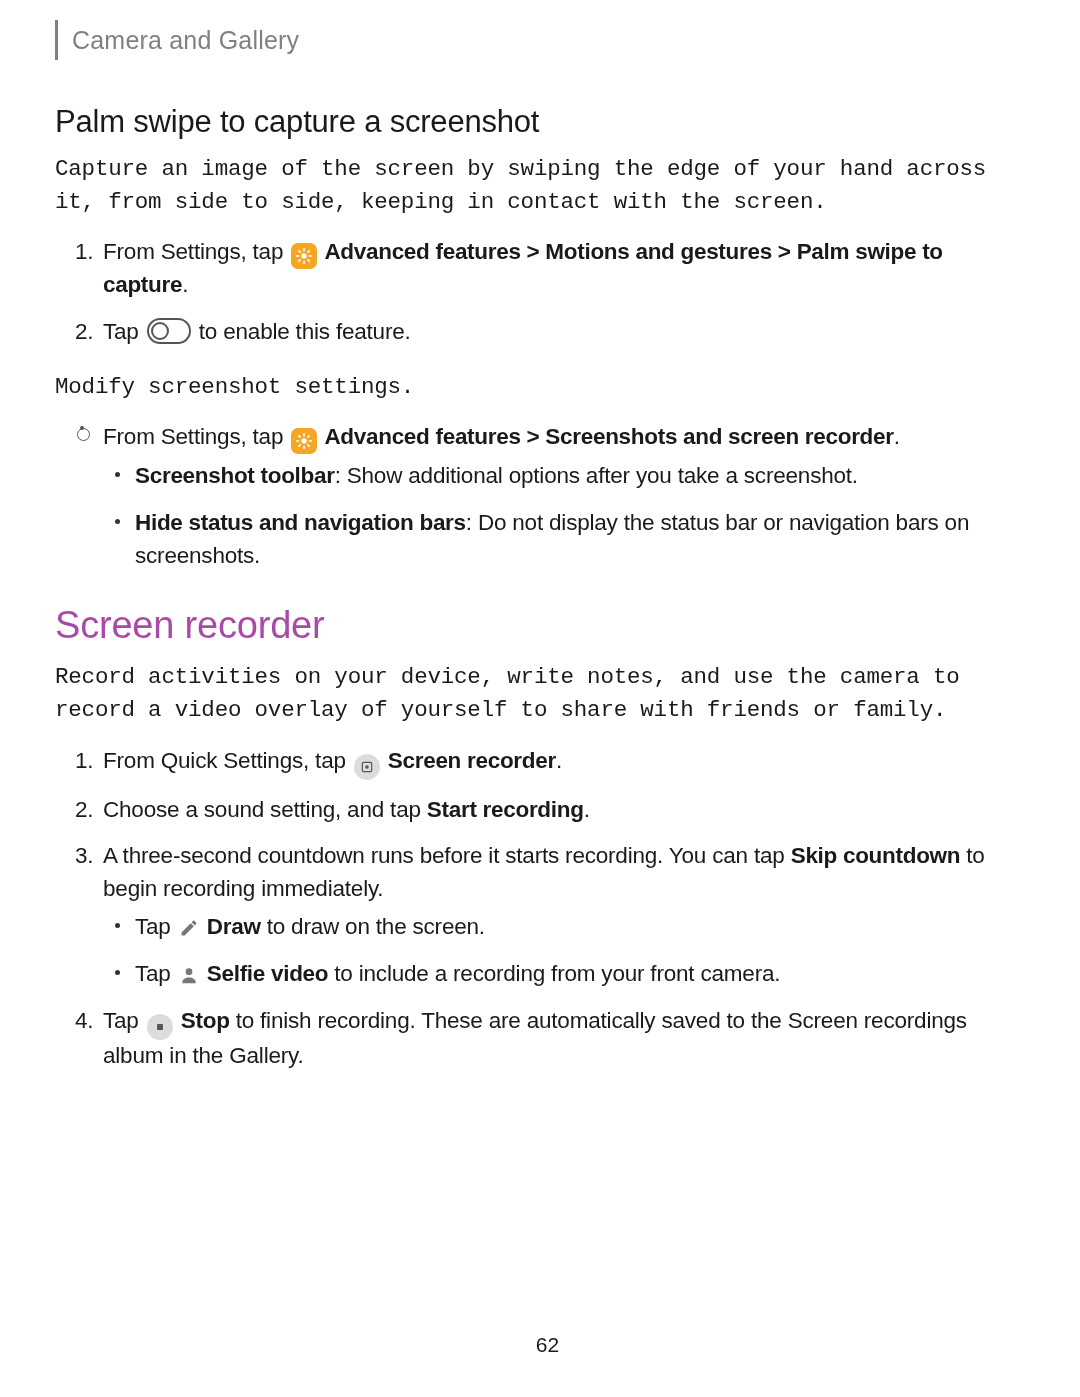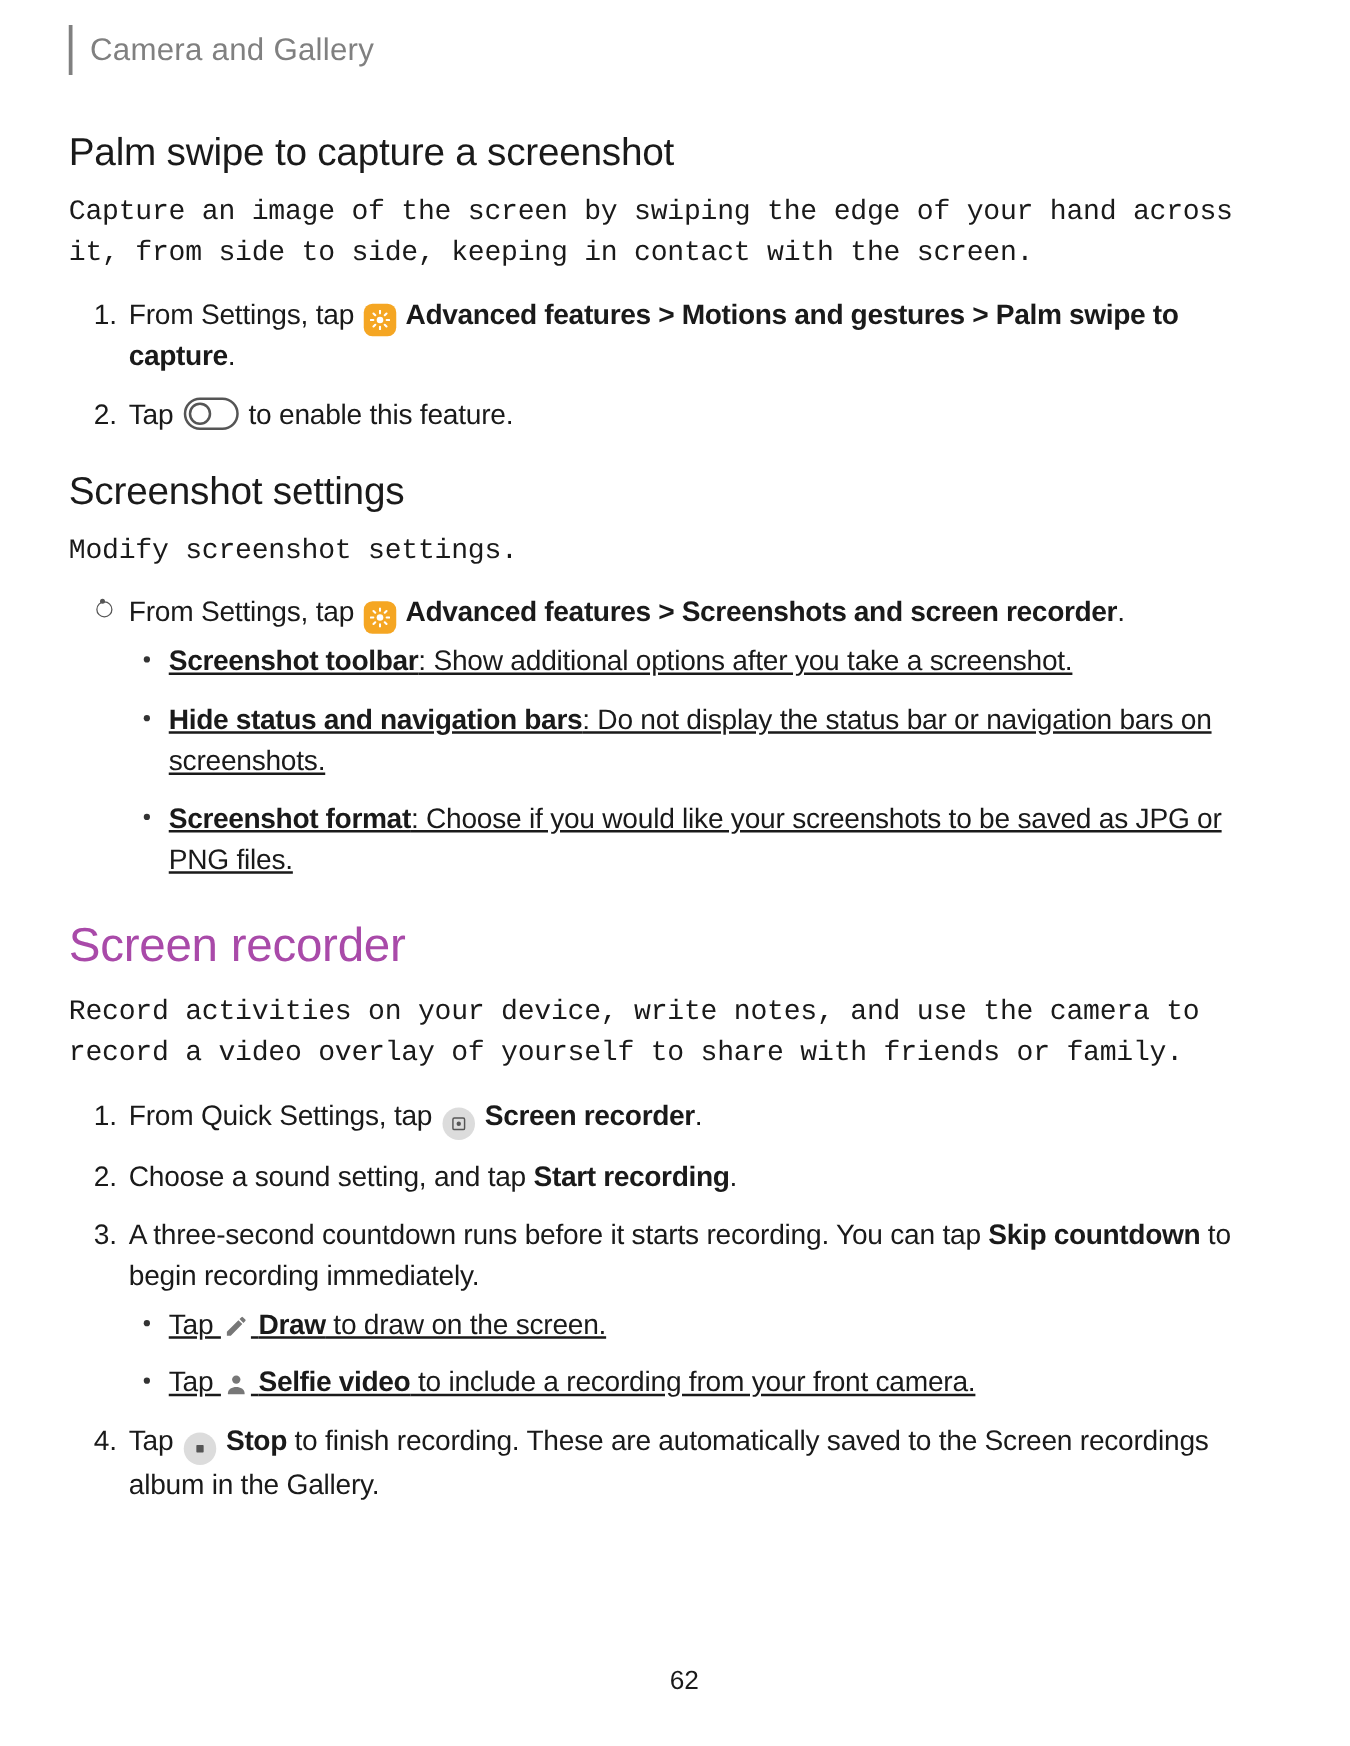--- a/index.html
+++ b/index.html
@@ -81,21 +81,20 @@
     top: 5px;
     width: 4px;
     height: 4px;
     background: #555;
     border-radius: 50%;
   }
   ul.dot {
     list-style: none;
     margin: 6px 0 0 0;
     padding: 0 0 0 32px;
-    text-decoration: underline;
   }
   ul.dot > li {
     position: relative;
     margin: 0 0 14px 0;
   }
   ul.dot > li::before {
     content: "";
     position: absolute;
     left: -20px;
     top: 12px;
@@ -189,35 +188,33 @@
             <circle cx="12" cy="12" r="4"></circle>
             <path d="M12 1v3M12 20v3M1 12h3M20 12h3M4.2 4.2l2.1 2.1M17.7 17.7l2.1 2.1M4.2 19.8l2.1-2.1M17.7 6.3l2.1-2.1" stroke="#fff" stroke-width="2.5" stroke-linecap="round"></path>
           </svg>
         </span><strong> Advanced features &gt; Motions and gestures &gt; Palm swipe to capture</strong><span>.</span>
     </li>
     <li>
       <span>Tap </span><span class="toggle"></span><span> to enable this feature.</span>
     </li>
   </ol>
 
-  <h2 class="subhead">Screenshot settings</h2>
   <p class="body">Modify screenshot settings.</p>
 
   <ul class="circ">
     <li>
       <span>From Settings, tap </span><span class="icon-badge">
           <svg viewBox="0 0 24 24" fill="#fff">
             <circle cx="12" cy="12" r="4"></circle>
             <path d="M12 1v3M12 20v3M1 12h3M20 12h3M4.2 4.2l2.1 2.1M17.7 17.7l2.1 2.1M4.2 19.8l2.1-2.1M17.7 6.3l2.1-2.1" stroke="#fff" stroke-width="2.5" stroke-linecap="round"></path>
           </svg>
         </span><strong> Advanced features &gt; Screenshots and screen recorder</strong><span>.</span>
       <ul class="dot">
         <li><strong>Screenshot toolbar</strong><span>: Show additional options after you take a screenshot.</span></li>
         <li><strong>Hide status and navigation bars</strong><span>: Do not display the status bar or navigation bars on screenshots.</span></li>
-        <li><strong>Screenshot format</strong><span>: Choose if you would like your screenshots to be saved as JPG or PNG files.</span></li>
       </ul>
     </li>
   </ul>
 
   <h1 class="major">Screen recorder</h1>
   <p class="body">Record activities on your device, write notes, and use the camera to record a video overlay of yourself to share with friends or family.</p>
 
   <ol>
     <li>
       <span>From Quick Settings, tap </span><span class="gray-circle">

